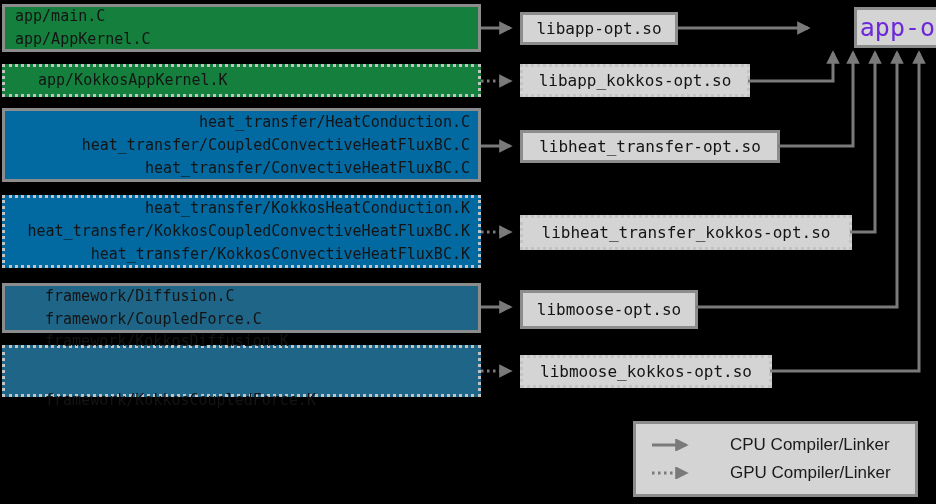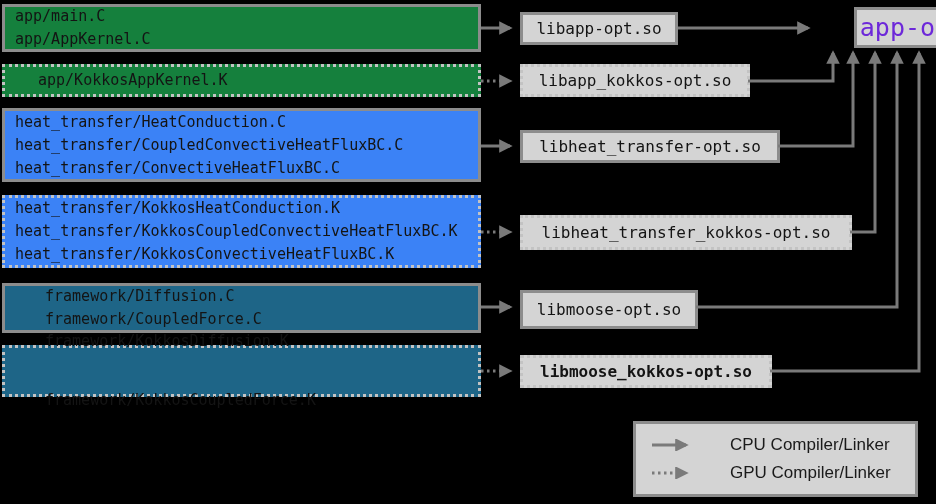--- a/index.html
+++ b/index.html
@@ -9,21 +9,21 @@
   .wires{position:absolute;left:0;top:0;z-index:3;pointer-events:none;}
   .wire{stroke:#7a7a7a;stroke-width:3;fill:none;}
   .wire.dotted{stroke-dasharray:2.5 3.5;}
   
   .src{position:absolute;left:2px;width:479px;box-sizing:border-box;z-index:2;
        display:flex;flex-direction:column;justify-content:center;padding:2px 8px 2px 10px;}
   .src .fline{font-size:15px;line-height:23px;color:#141414;white-space:nowrap;}
   .solidb{border:3px solid #8c8c8c;}
   .dottedb{border:3px dotted #c3c3c3;}
   .green{background:#15803d;}
-  .orange{background:#3b82f6;}
+  .orange{background:#0369a1;align-items:flex-end;}
   .blue{background:#1E6587;padding-left:40px;}
   
   .lib{position:absolute;box-sizing:border-box;z-index:2;background:#d4d4d4;
        display:flex;align-items:center;justify-content:center;
        font-size:16px;color:#141414;white-space:nowrap;}
   
   .exe{position:absolute;left:854px;top:7px;width:117px;height:41px;box-sizing:border-box;z-index:2;
        background:#d4d4d4;border:3px solid #8c8c8c;display:flex;align-items:center;justify-content:center;
        font-size:25px;color:#6d28d9;white-space:nowrap;}
   
@@ -67,21 +67,21 @@
   <div class="src blue dottedb" style="top:345px;height:52px;gap:36px;">
     <div class="fline">framework/KokkosDiffusion.K</div>
     <div class="fline">framework/KokkosCoupledForce.K</div>
   </div>
 
   <div class="lib solidb" style="left:520px;top:12px;width:158px;height:33px;">libapp-opt.so</div>
   <div class="lib solidb" style="left:520px;top:130px;width:260px;height:33px;">libheat_transfer-opt.so</div>
   <div class="lib dottedb" style="left:520px;top:64px;width:230px;height:33px;">libapp_kokkos-opt.so</div>
   <div class="lib dottedb" style="left:520px;top:215px;width:332px;height:35px;">libheat_transfer_kokkos-opt.so</div>
   <div class="lib solidb" style="left:520px;top:290px;width:178px;height:39px;">libmoose-opt.so</div>
-  <div class="lib dottedb" style="left:520px;top:355px;width:252px;height:33px;font-weight:bold;">libmoose_kokkos-opt.so</div>
+  <div class="lib dottedb" style="left:520px;top:355px;width:252px;height:33px;">libmoose_kokkos-opt.so</div>
 
   <div class="exe">app-opt</div>
 
   <div class="legend">
     <div class="legend-row">
       <svg width="48" height="12">
         <defs>
           <marker id="ah1" viewBox="0 0 10 10" refX="8" refY="5" markerWidth="4.5" markerHeight="4.5" orient="auto">
             <path d="M0,0 L10,5 L0,10 z" fill="#7a7a7a"></path>
           </marker>

